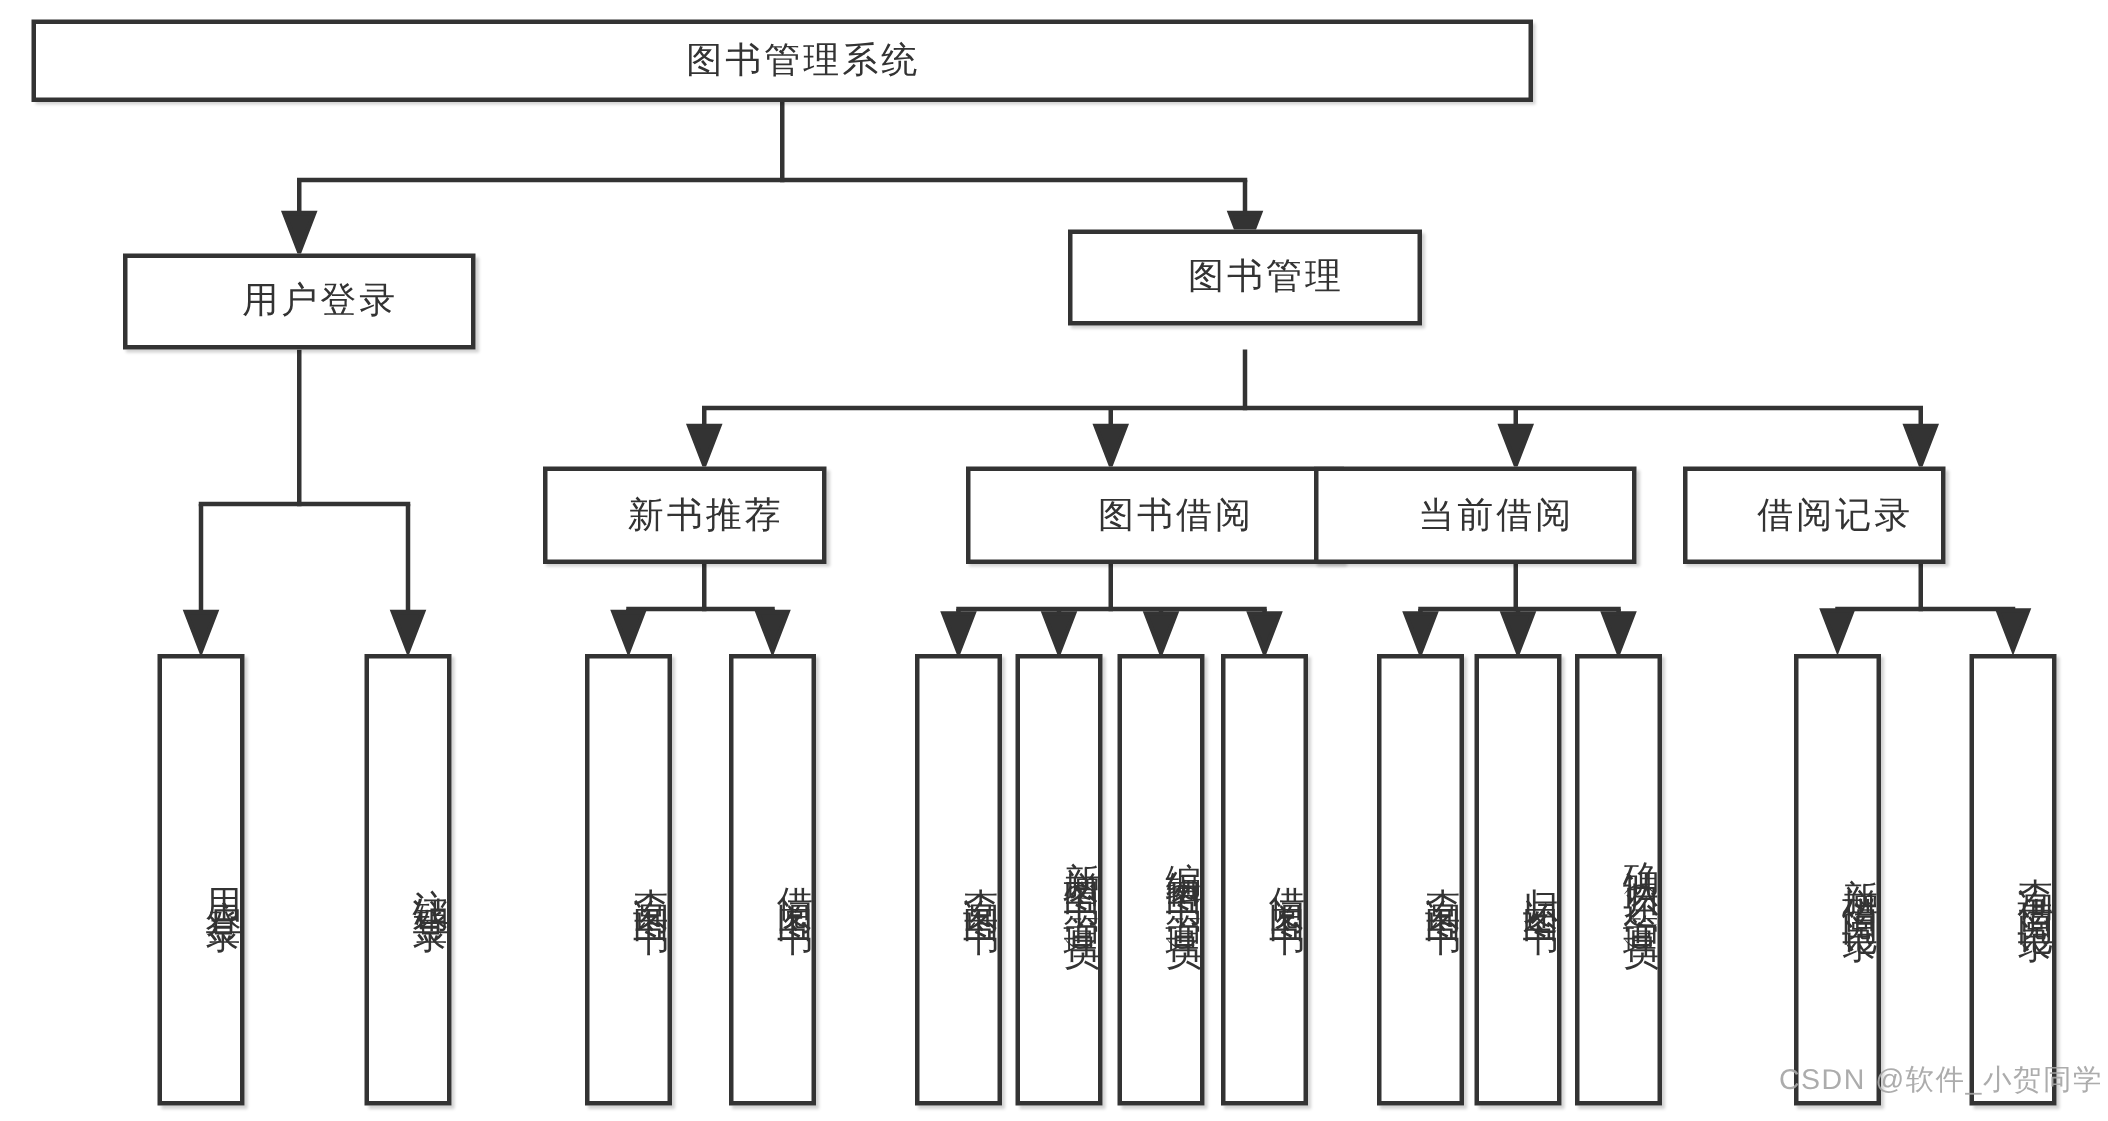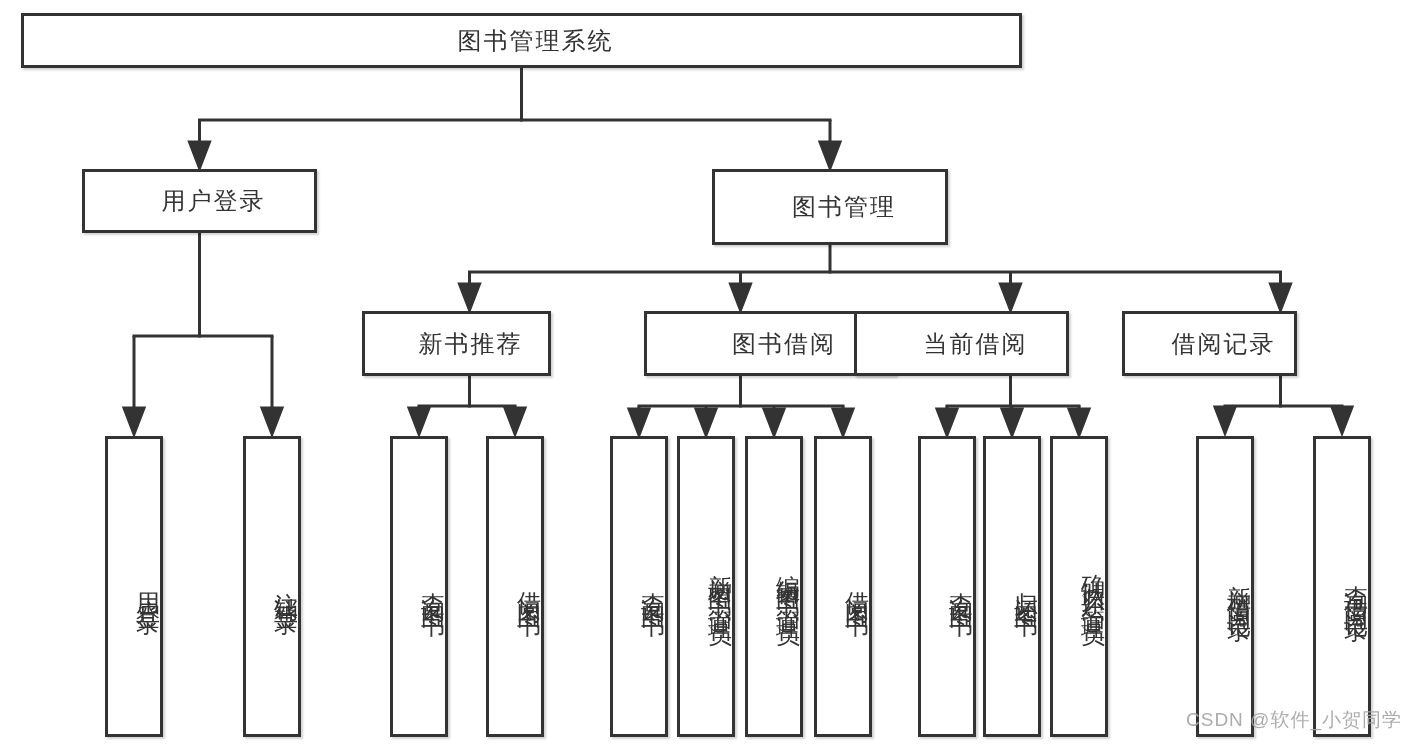--- a/index.html
+++ b/index.html
@@ -134,25 +134,25 @@
         <line x1="1342" y1="406" x2="1342" y2="411"></line>
         <polygon points="1215,407 1235,407 1225,433"></polygon>
         <polygon points="1332,407 1352,407 1342,433"></polygon>
       </g>
     </g>
   </svg>
 
   <div class="node hnode" style="left:21px;top:13px;width:1001px;height:55px">图书管理系统</div>
 
   <div class="node hnode" style="left:82px;top:169px;width:235px;height:64px">用户登录</div>
-  <div class="node hnode" style="left:712px;top:169px;width:236px;height:76px">图书管理</div>
+  <div class="node hnode" style="left:712px;top:153px;width:236px;height:64px">图书管理</div>
 
   <div class="node hnode" style="left:362px;top:311px;width:189px;height:65px">新书推荐</div>
   <div class="node hnode" style="left:644px;top:311px;width:252px;height:65px">图书借阅</div>
-  <div class="node hnode" style="left:854px;top:311px;width:215px;height:65px">当前借阅</div>
+  <div class="node hnode" style="left:876px;top:311px;width:215px;height:65px">当前借阅</div>
   <div class="node hnode" style="left:1122px;top:311px;width:175px;height:65px">借阅记录</div>
 
   <div class="node vnode" style="left:105px;top:436px;width:58px;height:301px">
       <span>用户登录</span>
     </div>
   <div class="node vnode" style="left:243px;top:436px;width:58px;height:301px">
       <span>注销登录</span>
     </div>
 
   <div class="node vnode" style="left:390px;top:436px;width:58px;height:301px">

